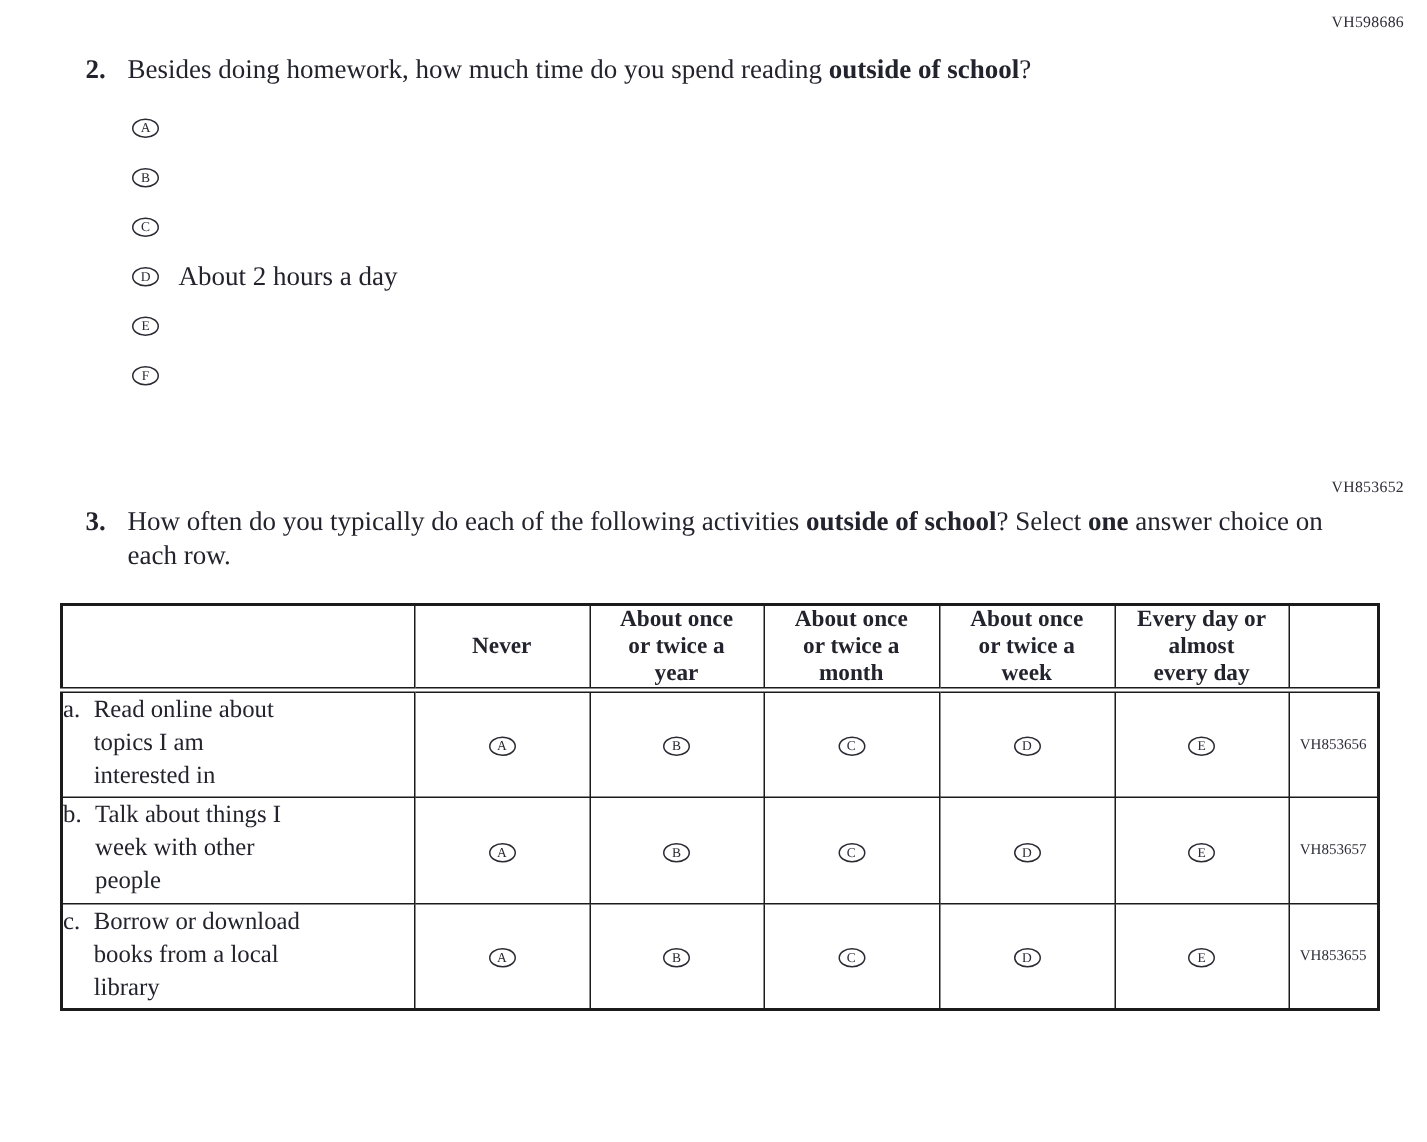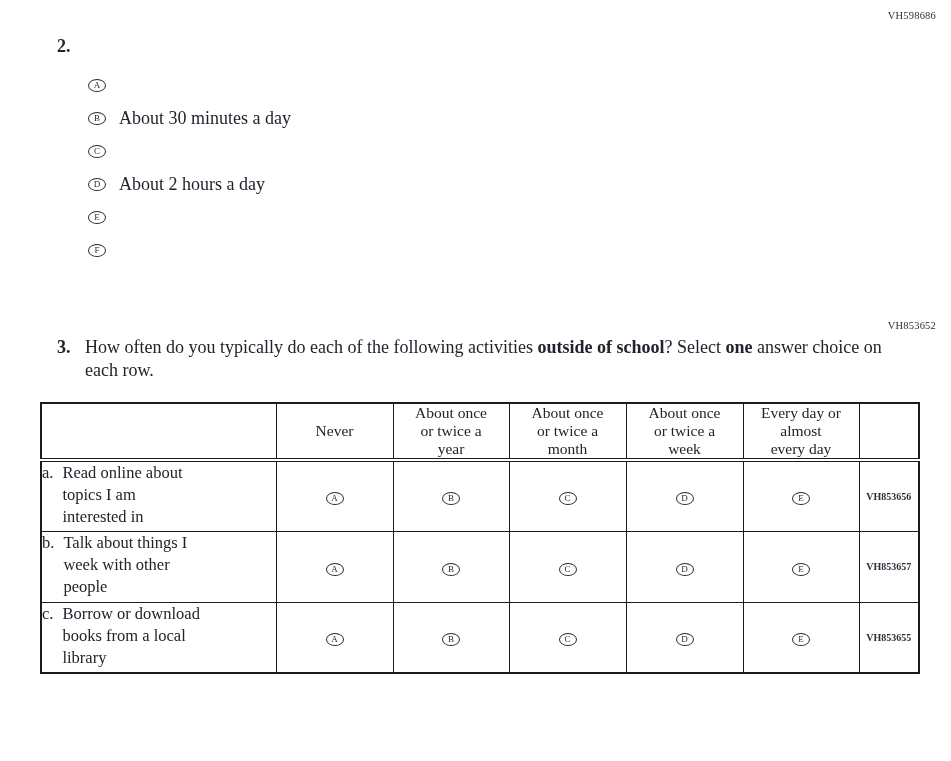--- a/index.html
+++ b/index.html
@@ -73,59 +73,58 @@
   }
   table.freq th, table.freq td {
     border: 1.5px solid #1b1b1b;
     padding: 0;
   }
   table.freq thead th {
     border-bottom: 4px double #1b1b1b;
     height: 56px;
     font-size: 15.5px;
     line-height: 18px;
-    font-weight: normal;
+    font-weight: bold;
     vertical-align: middle;
     text-align: center;
   }
   table.freq tbody td { height: 71px; }
   td.label-cell {
     vertical-align: top;
     padding: 5px 6px 4px 8px;
     font-size: 16.5px;
     line-height: 22px;
   }
   .rowlabel { display: flex; gap: 9px; }
   .rowid { flex-shrink: 0; }
   td.bubble-cell { text-align: center; vertical-align: middle; }
   td.code-cell {
     text-align: center;
     vertical-align: middle;
     font-size: 10px;
     color: #2e2e3a;
     padding: 0 1px;
-    font-weight: bold;
   }
 </style>
 </head>
 <body>
 
 <div class="code-line first">VH598686</div>
 
 <div class="question" id="question-2">
   <span class="qnum">2.</span>
+  <span><span>Besides doing homework, how much time do you spend reading </span><span class="bold">outside of school</span><span>?</span></span>
 </div>
 
 <div class="options">
   <div class="option">
     <span class="bubble">A</span>
   </div>
   <div class="option">
     <span class="bubble">B</span>
-    <span>About 30 minutes a day</span>
   </div>
   <div class="option">
     <span class="bubble">C</span>
   </div>
   <div class="option">
     <span class="bubble">D</span>
     <span>About 2 hours a day</span>
   </div>
   <div class="option">
     <span class="bubble">E</span>

